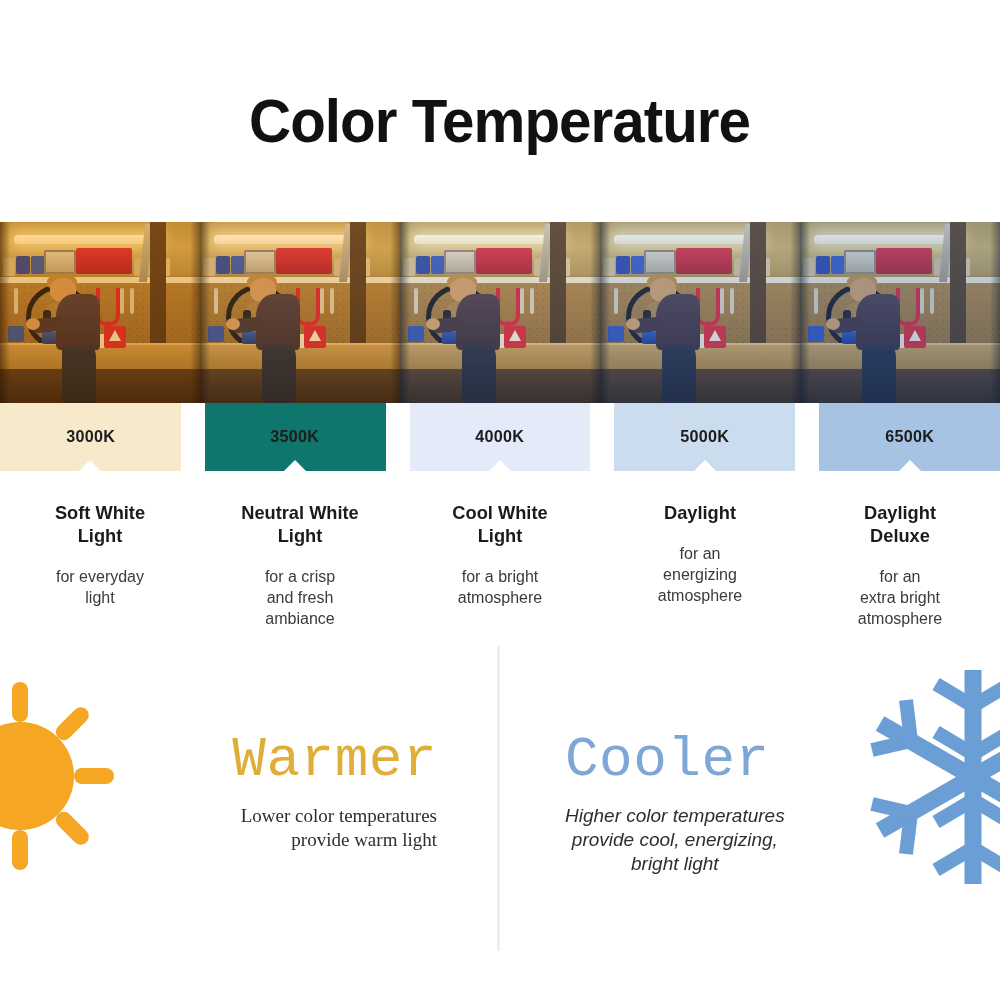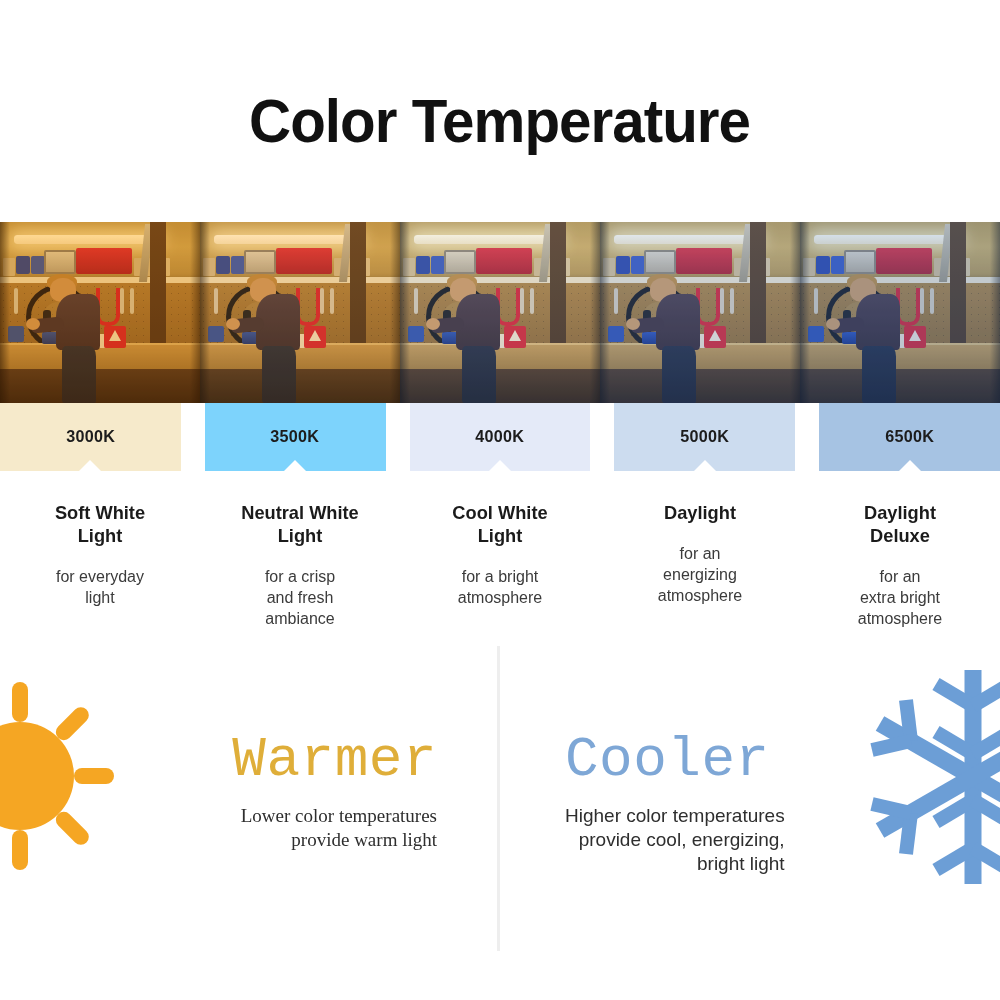--- a/index.html
+++ b/index.html
@@ -314,21 +314,22 @@
     line-height: 1.26;
     white-space: pre-line;
   }
   .blurb.warm {
     right: 60px; top: 164px;
     text-align: right;
     font-family: Liberation Serif, serif;
   }
   .blurb.cool {
     left: 62px; top: 164px;
-    text-align: right;
+    text-align: center;
+    font-style: italic;
   }
 
   .sun-icon {
     position: absolute;
     left: -76px; top: 24px;
     width: 220px; height: 220px;
   }
   .snow-icon {
     position: absolute;
     right: -88px; top: 22px;
@@ -564,21 +565,21 @@
     </div>
   </div>
 
 </div>
 
 <div class="swatch-row">
   <div class="swatch" style="background:#f6eacb">
     <span class="swatch-label">3000K</span>
     <span class="notch"></span>
   </div>
-  <div class="swatch" style="background:#7dd3fc">
+  <div class="swatch" style="background:#0f766e">
     <span class="swatch-label">3500K</span>
     <span class="notch"></span>
   </div>
   <div class="swatch" style="background:#e4eaf8">
     <span class="swatch-label">4000K</span>
     <span class="notch"></span>
   </div>
   <div class="swatch" style="background:#ccdcef">
     <span class="swatch-label">5000K</span>
     <span class="notch"></span>

